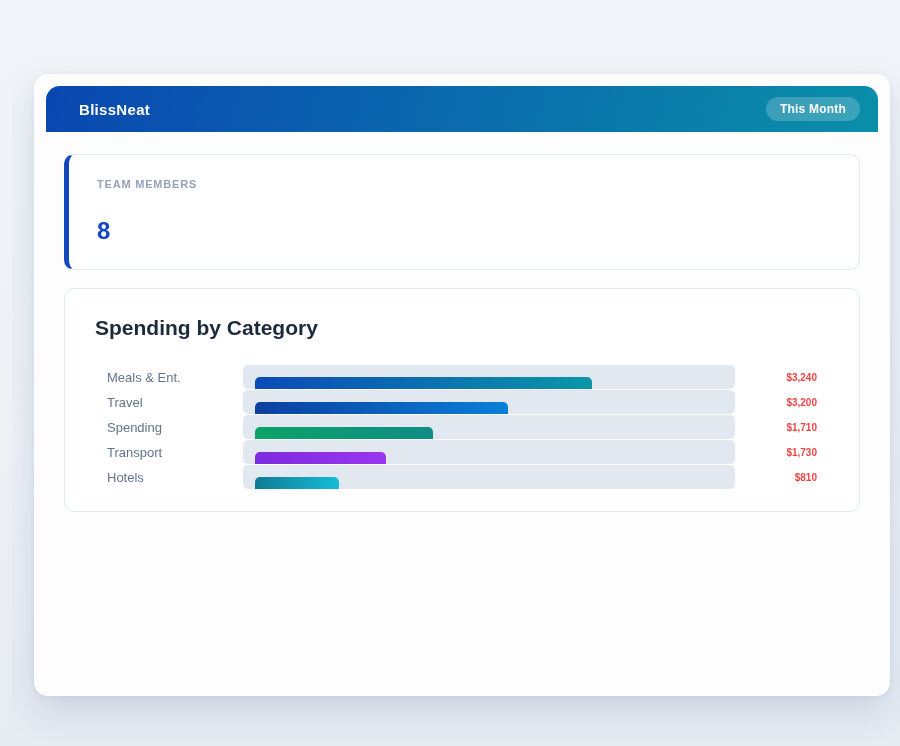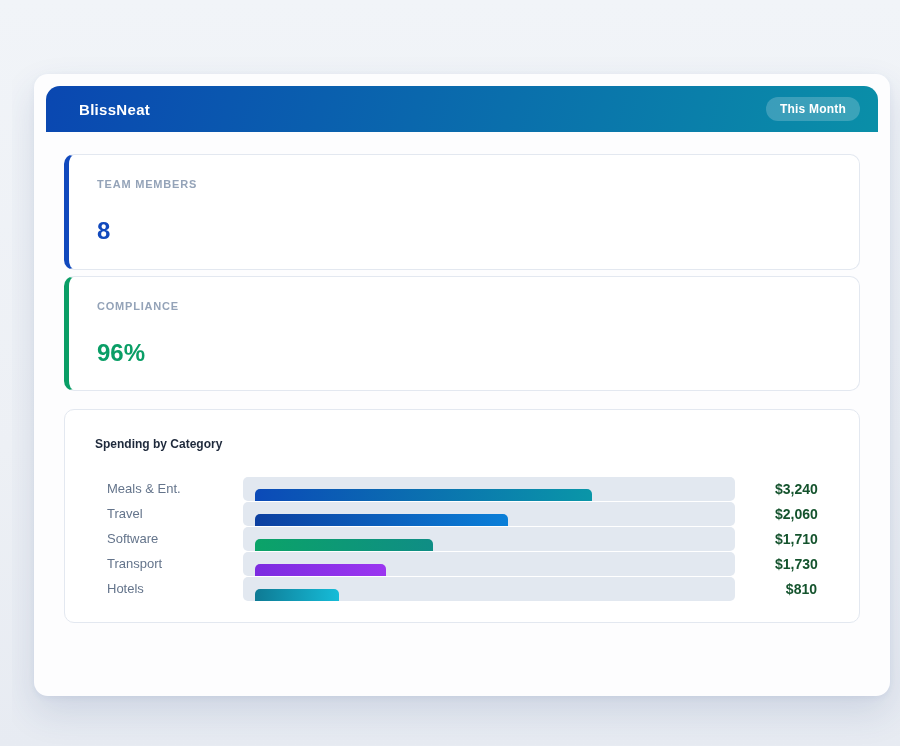--- a/index.html
+++ b/index.html
@@ -32,73 +32,68 @@
     border-left-width:5px; border-left-style:solid;
   }
   .stat-label { font-size:11px; font-weight:bold; letter-spacing:0.8px; color:#94a3b8; text-transform:uppercase; }
   .stat-value { font-size:24px; font-weight:bold; margin-top:3px; line-height:1.15; }
   .stat-sub { font-size:11.5px; color:#9aa4b4; margin-top:2px; }
   .stat-sub:empty { display:none; }
   .spend-card {
     background:#ffffff; border:1px solid #e3e8f0; border-radius:10px;
     margin-top:18px; padding:15px 18px 21px 18px;
   }
-  .spend-title { font-size:12px; font-weight:bold; color:#1e293b; margin-bottom:13px; }
+  .spend-title { font-size:21px; font-weight:bold; color:#1e293b; margin-bottom:13px; }
   .spend-row { display:flex; align-items:center; height:25px;gap:28px; }
   .spend-label { width:120px; font-size:13px; color:#64748b; }
   .bar-track { flex:1; height:9px; background:#e2e8f0; border-radius:5px; overflow:hidden; }
   .bar-fill { height:100%; border-radius:5px; }
-  .spend-value { width:66px; text-align:right; font-size:14px; font-weight:bold; color:#14532d; }
+  .spend-value { width:66px; text-align:right; font-size:10px; font-weight:bold; color:#ef4444; }
 </style>
 </head>
 <body>
 
 <div class="panel">
 
   <div class="app-header" style="background: linear-gradient(105deg, rgb(10, 71, 177) 0%, rgb(10, 143, 168) 100%);">
     <div class="app-title">BlissNeat</div>
     <div class="badge">This Month</div>
   </div>
 
   <div class="content">
 
 
     <div class="stat-card" style="border-left-color: rgb(17, 73, 189);">
       <div class="stat-label">TEAM MEMBERS</div>
       <div class="stat-value" style="color: rgb(17, 73, 189);">8</div>
     </div>
 
 
-    <div class="stat-card" style="border-left-color: rgb(10, 158, 102);">
-      <div class="stat-label">COMPLIANCE</div>
-      <div class="stat-value" style="color: rgb(10, 158, 102);">96%</div>
-
-    </div>
 
     <div class="spend-card">
       <div class="spend-title">Spending by Category</div>
 
       <div class="spend-row">
         <div class="spend-label">Meals &amp; Ent.</div>
         <div class="bar-track">
             <div class="bar-fill" style="width: 72%; background: linear-gradient(90deg, rgb(11, 74, 184) 0%, rgb(10, 150, 168) 100%);"></div>
           </div>
         <div class="spend-value">$3,240</div>
       </div>
 
       <div class="spend-row">
         <div class="spend-label">Travel</div>
         <div class="bar-track">
             <div class="bar-fill" style="width: 54%; background: linear-gradient(90deg, rgb(12, 63, 160) 0%, rgb(10, 127, 216) 100%);"></div>
           </div>
-        <div class="spend-value">$2,060</div>
+        <div class="spend-value">$3,200</div>
       </div>
 
       <div class="spend-row">
-        <div class="spend-label">Software</div>
+        <div class="spend-label">Spending</div>
         <div class="bar-track">
             <div class="bar-fill" style="width: 38%; background: linear-gradient(90deg, rgb(11, 163, 104) 0%, rgb(15, 141, 133) 100%);"></div>
           </div>
         <div class="spend-value">$1,710</div>
       </div>
 
       <div class="spend-row">
         <div class="spend-label">Transport</div>
         <div class="bar-track">
             <div class="bar-fill" style="width: 28%; background: linear-gradient(90deg, rgb(124, 43, 224) 0%, rgb(155, 54, 240) 100%);"></div>

